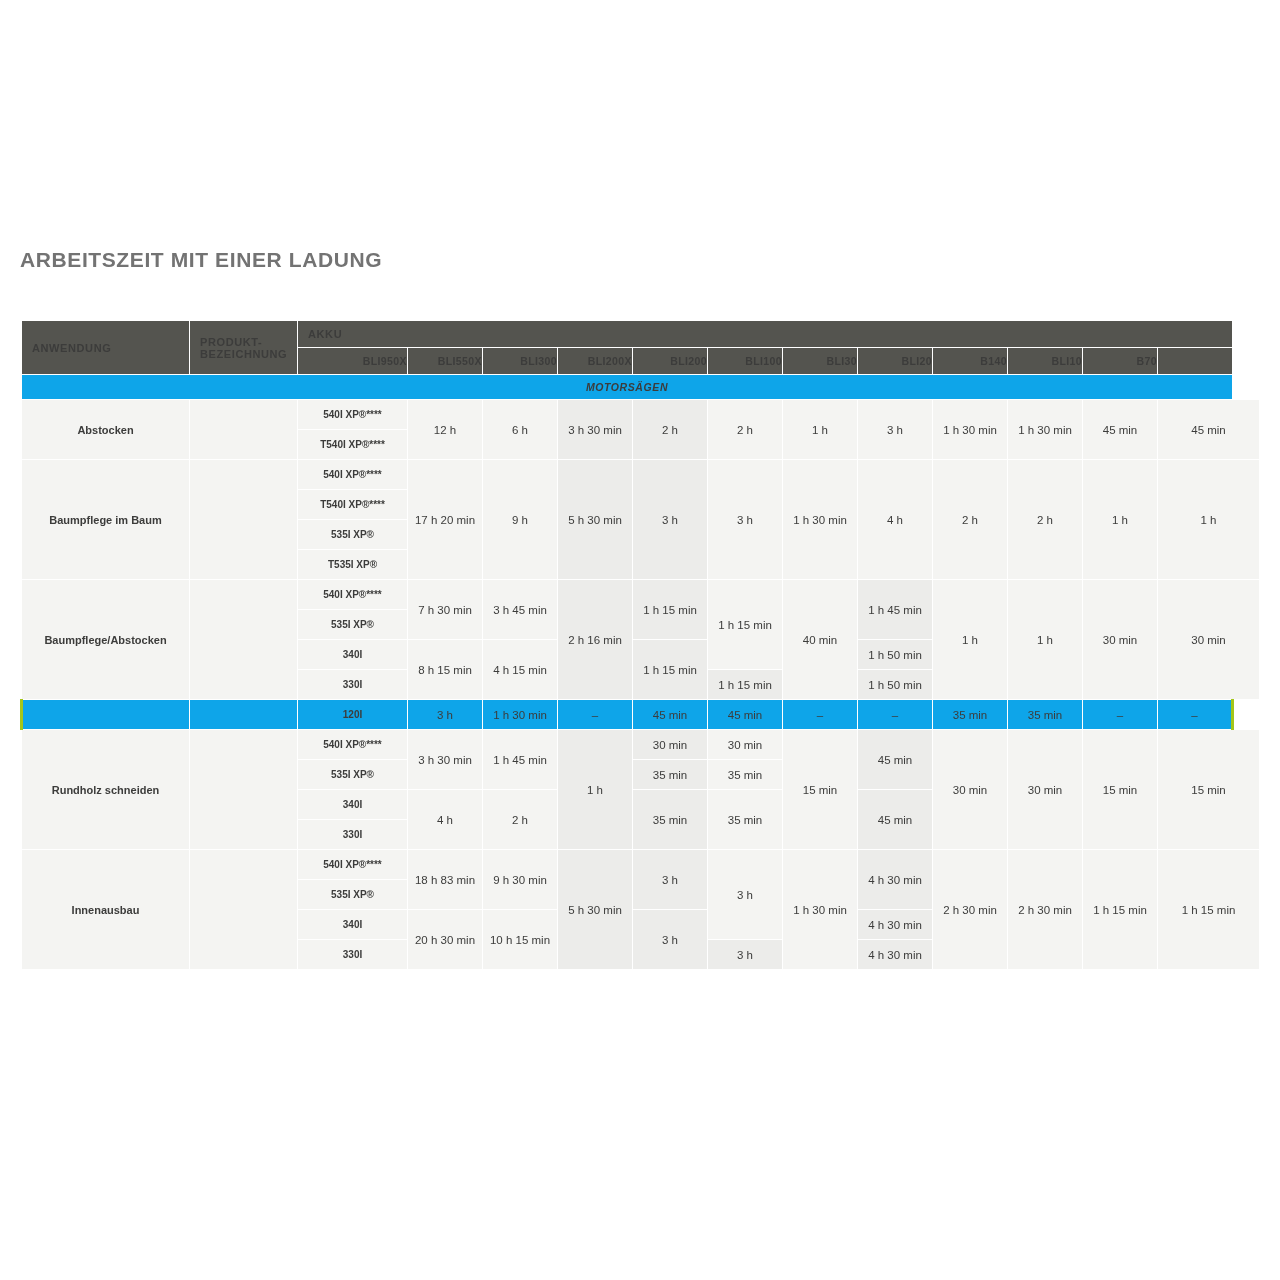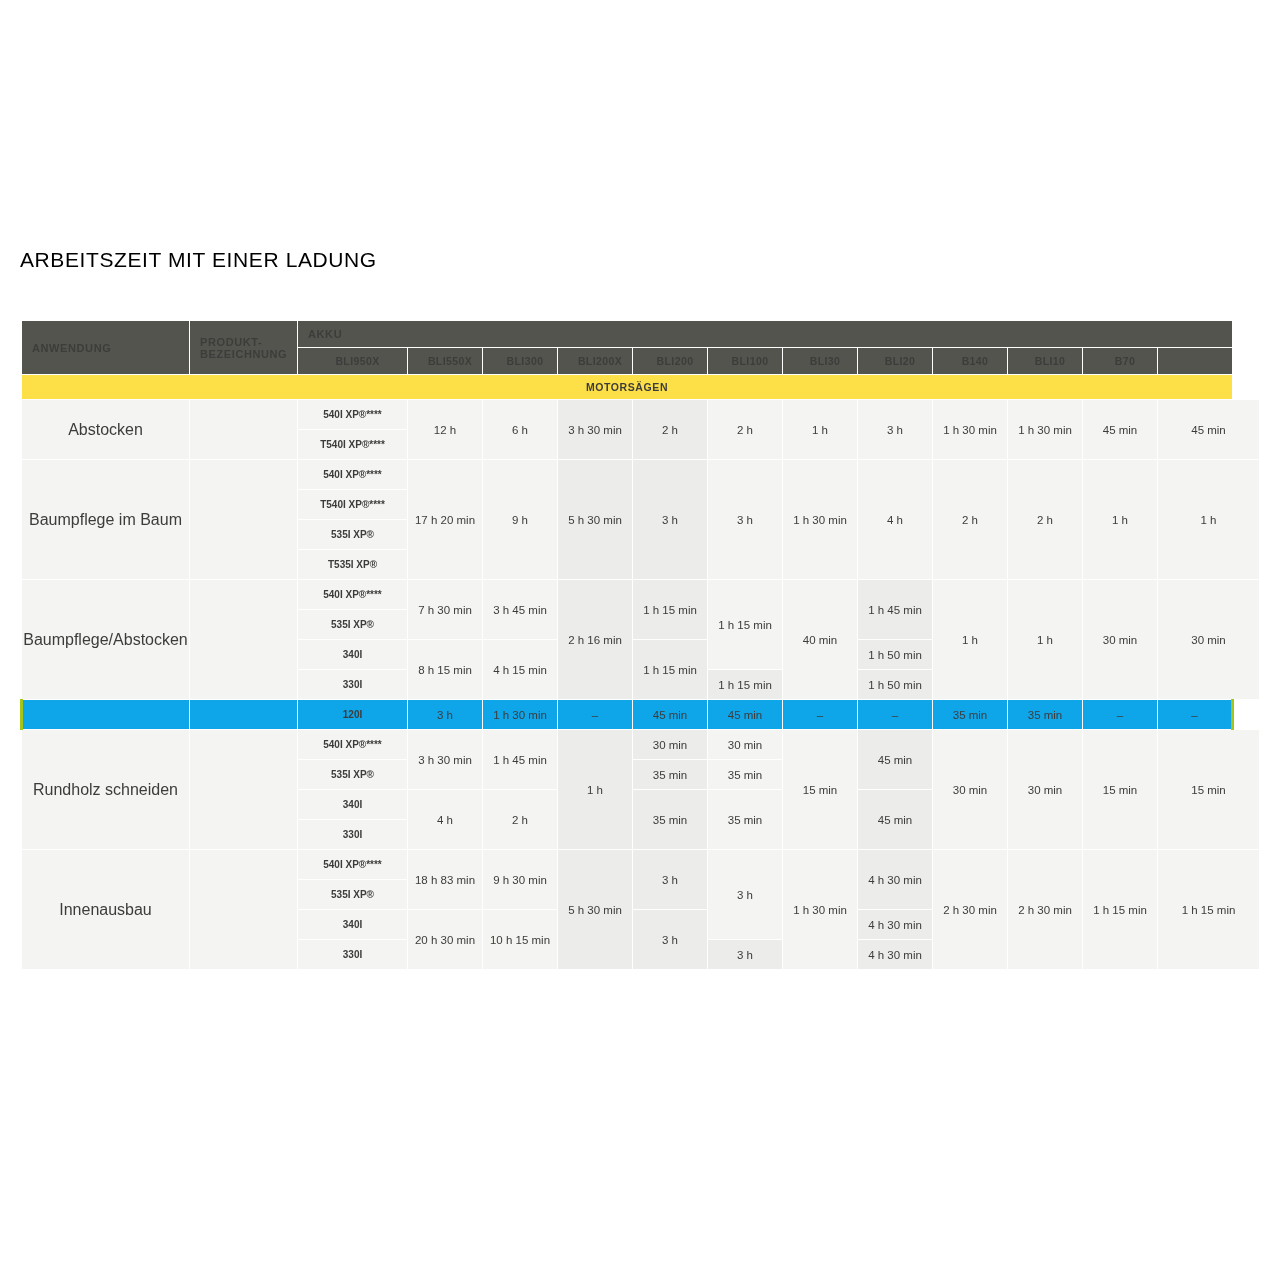--- a/index.html
+++ b/index.html
@@ -15,23 +15,23 @@
     position: relative;
     width: 1280px;
     height: 1280px;
     overflow: hidden;
   }
   .title {
     position: absolute;
     left: 20px;
     top: 248px;
     font-size: 21px;
-    font-weight: normal;
+    font-weight: bold;
     letter-spacing: 0.6px;
-    color: #000000;
+    color: #737373;
   }
   table.spec {
     position: absolute;
     left: 20px;
     top: 320px;
     width: 1240px;
     border-collapse: collapse;
     table-layout: fixed;
     font-size: 11.5px;
   }
@@ -57,38 +57,40 @@
   }
   .hdr-sub {
     background: #54544f;
     color: #ffffff;
     font-weight: bold;
     font-size: 10.5px;
     letter-spacing: 0.4px;
     height: 26px;
   }
   .hdr-sub.left, .hdr-prod {
-    text-align: center;
+    text-align: right;
     padding-left: 10px;
   }
   .section-row td {
-    background: #fde047;
+    background: #0ea5e9;
     font-weight: bold;
     font-size: 10.5px;
     letter-spacing: 0.6px;
     text-align: left;
     padding-left: 10px;
     height: 24px;
     border-color: #ffffff;
+    font-style: italic;
   }
   .app-cell {
     text-align: left;
     padding-left: 10px;
     background: #f4f4f2;
-    font-size: 16px;
+    font-size: 11px;
+    font-weight: bold;
   }
   .blank-cell {
     background: #f4f4f2;
   }
   .prod-cell {
     text-align: left;
     padding-left: 10px;
     background: #f4f4f2;
     font-weight: bold;
     font-size: 10px;

